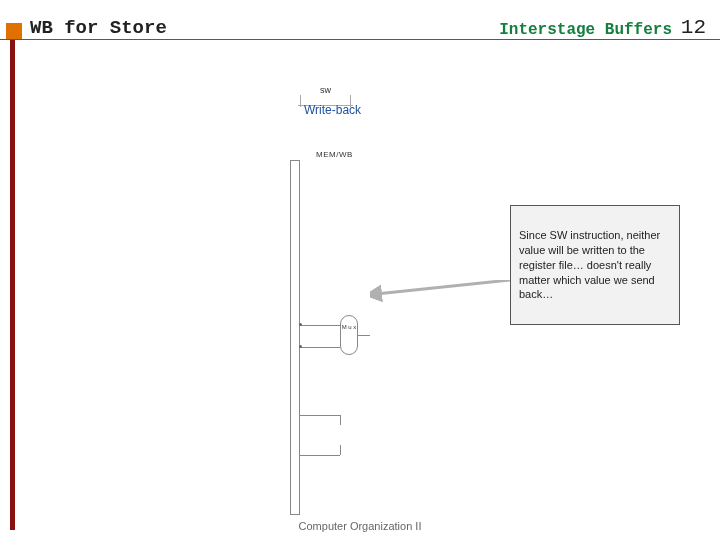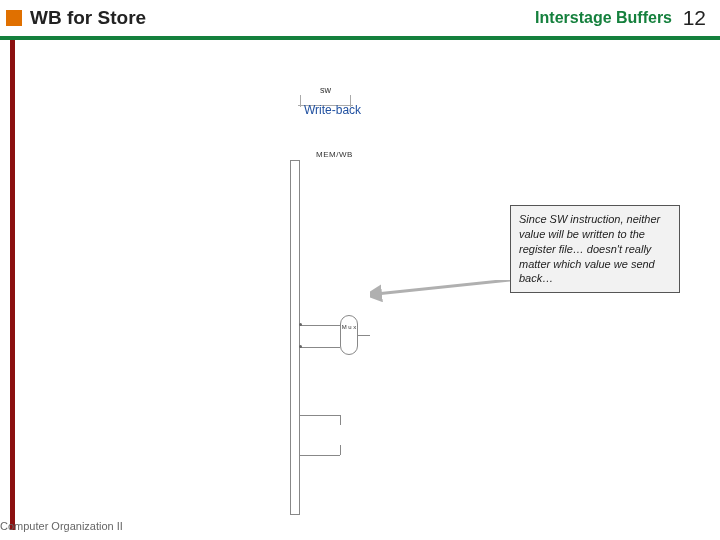--- a/index.html
+++ b/index.html
@@ -7,24 +7,25 @@
     width: 720px;
     height: 540px;
     font-family: Arial, Helvetica, sans-serif;
     position: relative;
     background: #fff;
     overflow: hidden;
   }
   .header {
     width: 100%;
     height: 40px;
-    border-bottom: 4px solid #15803d;
+    border-bottom: 1px solid #15803d;
     position: relative;
     display: flex;
-    align-items: center;
+    align-items: flex-end;
+    font-family: Liberation Mono, monospace;
   }
   .orange-square {
     width: 16px;
     height: 16px;
     background: #e07000;
     margin-left: 6px;
     margin-right: 8px;
   }
   .title {
     font-size: 19px;
@@ -154,43 +155,42 @@
   .w-low2 { left: 50px; top: 370px; width: 40px; height: 1px; }
   .w-low1b { left: 90px; top: 330px; width: 1px; height: 10px; }
   .w-low2b { left: 90px; top: 360px; width: 1px; height: 10px; }
 
   
   .annot-box {
     position: absolute;
     left: 510px;
     top: 165px;
     width: 170px;
-    padding: 6px 8px;
+    padding: 22px 8px;
     border: 1px solid #555;
     background: #f2f2f2;
     font-size: 11px;
     line-height: 1.35;
     color: #222;
-    font-style: italic;
   }
   
   .arrow-svg {
     position: absolute;
     left: 370px;
     top: 240px;
     width: 150px;
     height: 40px;
     pointer-events: none;
   }
   .footer {
     position: absolute;
     bottom: 8px;
     left: 0;
     width: 100%;
-    text-align: left;
+    text-align: center;
     font-size: 11px;
     color: #666;
   }
 </style>
 </head>
 <body>
 
 <div class="header">
   <div class="orange-square"></div>
   <div class="title">WB for Store</div>

